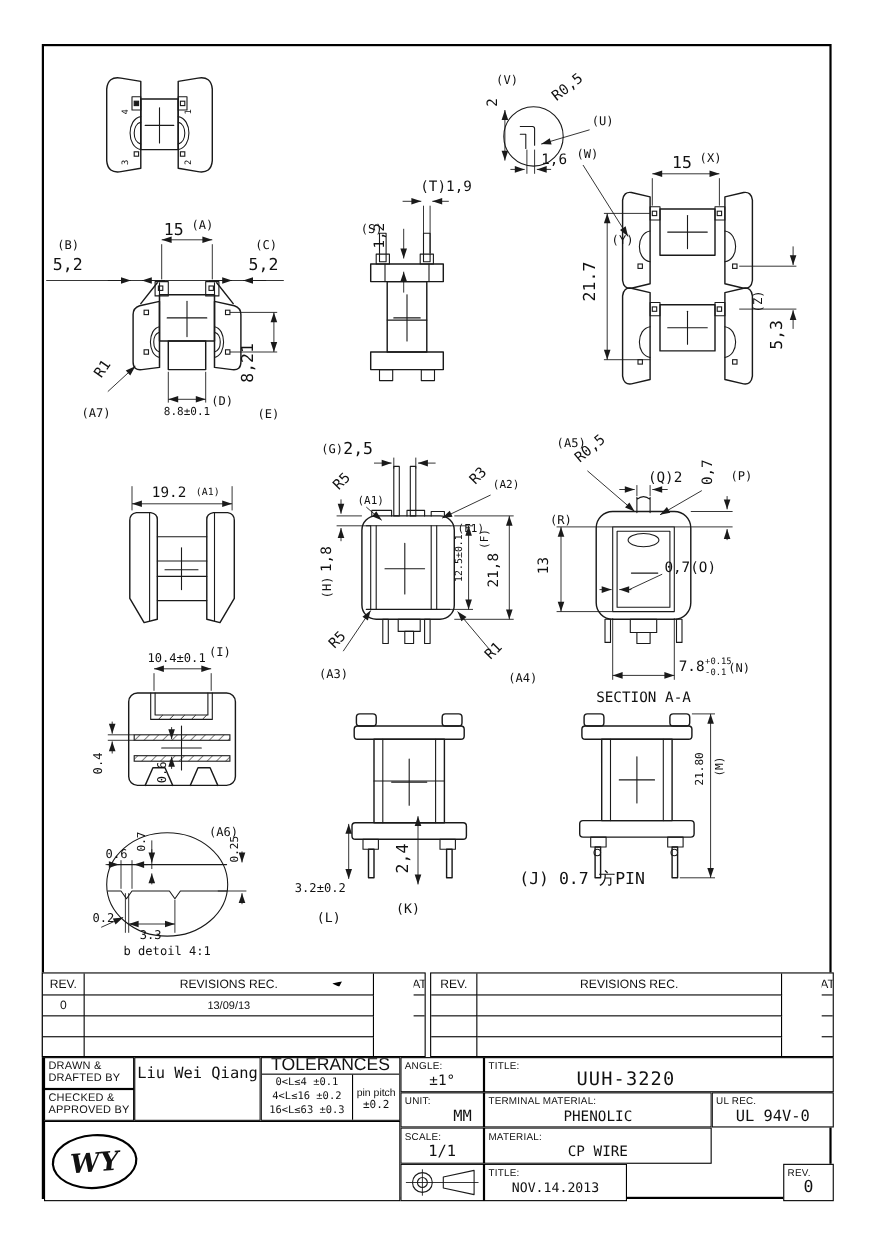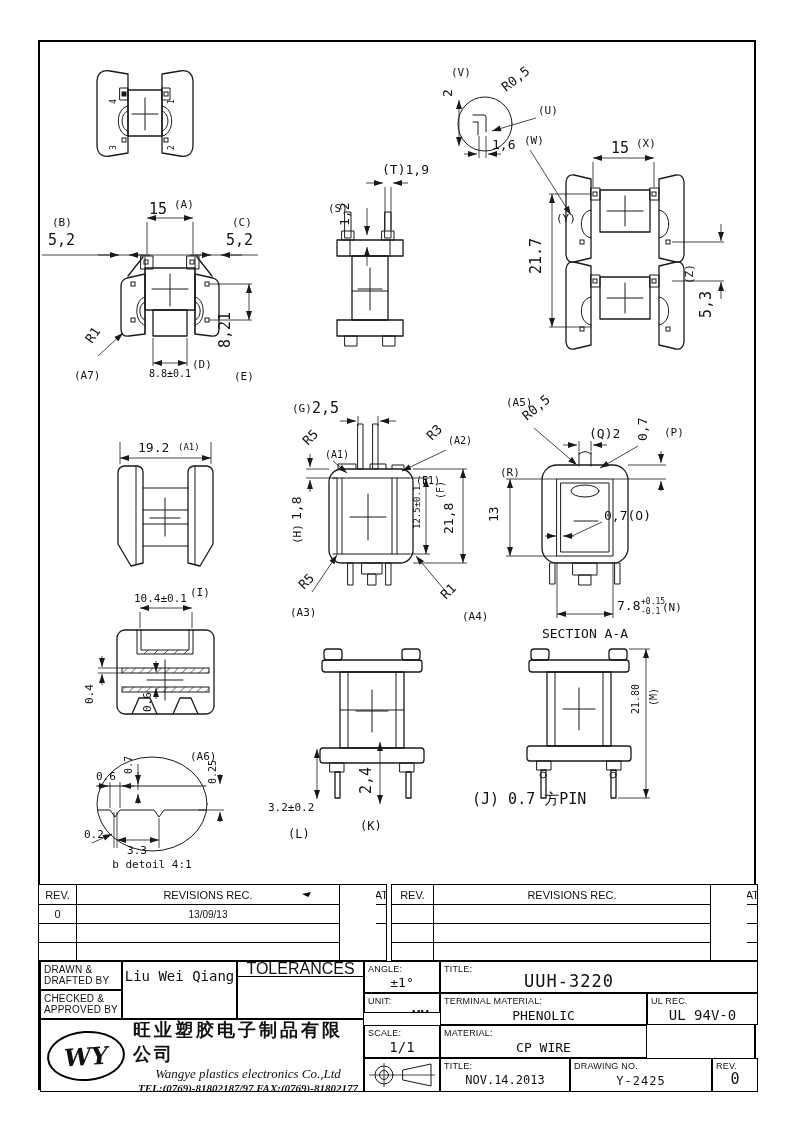--- a/index.html
+++ b/index.html
@@ -451,36 +451,42 @@
       <span class="lbl" style="font-size:10px">DRAWN &amp; DRAFTED BY</span>
       </div>
     <div class="cell" style="left:0;top:29px;width:82px;height:29px;">
       <span class="lbl" style="font-size:10px">CHECKED &amp; APPROVED BY</span>
       </div>
     <div class="cell" style="left:82px;top:0;width:115px;height:58px;padding-left:30px;">
       <span class="val" style="top:6px;font-size:14px;">Liu Wei Qiang</span>
       </div>
     <div class="cell" style="left:197px;top:0;width:127px;height:58px;">
       <div style="border-bottom:1px solid #000;text-align:center;font-size:16px;height:14px;line-height:14px;">TOLERANCES</div>
+      <div style="display:flex;height:43px;">
+        <div style="flex:1;border-right:1px solid #000;">
+          <div class="tolrow">0&lt;L≤4   ±0.1</div>
+          <div class="tolrow">4&lt;L≤16  ±0.2</div>
+          <div class="tolrow">16&lt;L≤63 ±0.3</div>
+        </div>
+        <div style="width:42px;display:flex;flex-direction:column;align-items:center;justify-content:center;">
+          <div style="font-size:9.5px;">pin pitch</div>
+          <div style="font-size:10px;font-family:'DejaVu Sans Mono',monospace;">±0.2</div>
+        </div>
+      </div>
     </div>
     <div class="cell" style="left:0;top:58px;width:324px;height:73px;display:flex;align-items:center;padding-left:6px;gap:8px;box-sizing:border-box;">
       <div class="logo-el">
           <span>WY</span>
         </div>
-      <div style="display:flex;flex-direction:column;align-items:center;flex:1;">
-        <div class="cn">旺业塑胶电子制品有限公司</div>
-        <div class="en">Wangye plastics electronics Co.,Ltd</div>
-        <div class="tel">TEL:(0769)-81802187/97   FAX:(0769)-81802177</div>
-      </div>
     </div>
     <div class="cell" style="left:324px;top:0;width:76px;height:32px;">
       <span class="lbl">ANGLE:</span>
       <span class="val" style="top:13px;font-size:13px;">±1°</span>
       </div>
-    <div class="cell" style="left:324px;top:32px;width:76px;height:20px;padding-left:47px;">
+    <div class="cell" style="left:324px;top:32px;width:76px;height:32px;padding-left:47px;">
       <span class="lbl">UNIT:</span>
       <span class="val" style="top:13px;font-size:14px;margin-left:37px;">MM</span>
       </div>
     <div class="cell" style="left:324px;top:64px;width:76px;height:33px;">
       <span class="lbl">SCALE:</span>
       <span class="val" style="top:13px;font-size:14px;">1/1</span>
       </div>
     <div class="cell" style="left:324px;top:97px;width:76px;height:34px;display:flex;align-items:center;justify-content:center;">
       <svg width="70" height="30" viewBox="0 0 70 30">
         <line x1="2" y1="15" x2="68" y2="15" class="dl"></line>
@@ -503,22 +509,18 @@
       <span class="val" style="top:13px;font-size:14px;">UL 94V-0</span>
       </div>
     <div class="cell" style="left:400px;top:64px;width:207px;height:33px;">
       <span class="lbl">MATERIAL:</span>
       <span class="val" style="top:14px;font-size:13px;">CP WIRE</span>
       </div>
     <div class="cell" style="left:400px;top:97px;width:130px;height:34px;">
       <span class="lbl">TITLE:</span>
       <span class="val" style="top:14px;font-size:12px;">NOV.14.2013</span>
       </div>
-    <div class="cell" style="left:530px;top:97px;width:142px;height:34px;">
-      <span class="lbl">DRAWING NO.</span>
-      <span class="val" style="top:15px;font-size:12px;letter-spacing:1px;">Y-2425</span>
-      </div>
     <div class="cell" style="left:672px;top:97px;width:46px;height:34px;">
       <span class="lbl">REV.</span>
       <span class="val" style="top:11px;font-size:15px;">0</span>
       </div>
   </div>
 </div>
 
 </body></html>

